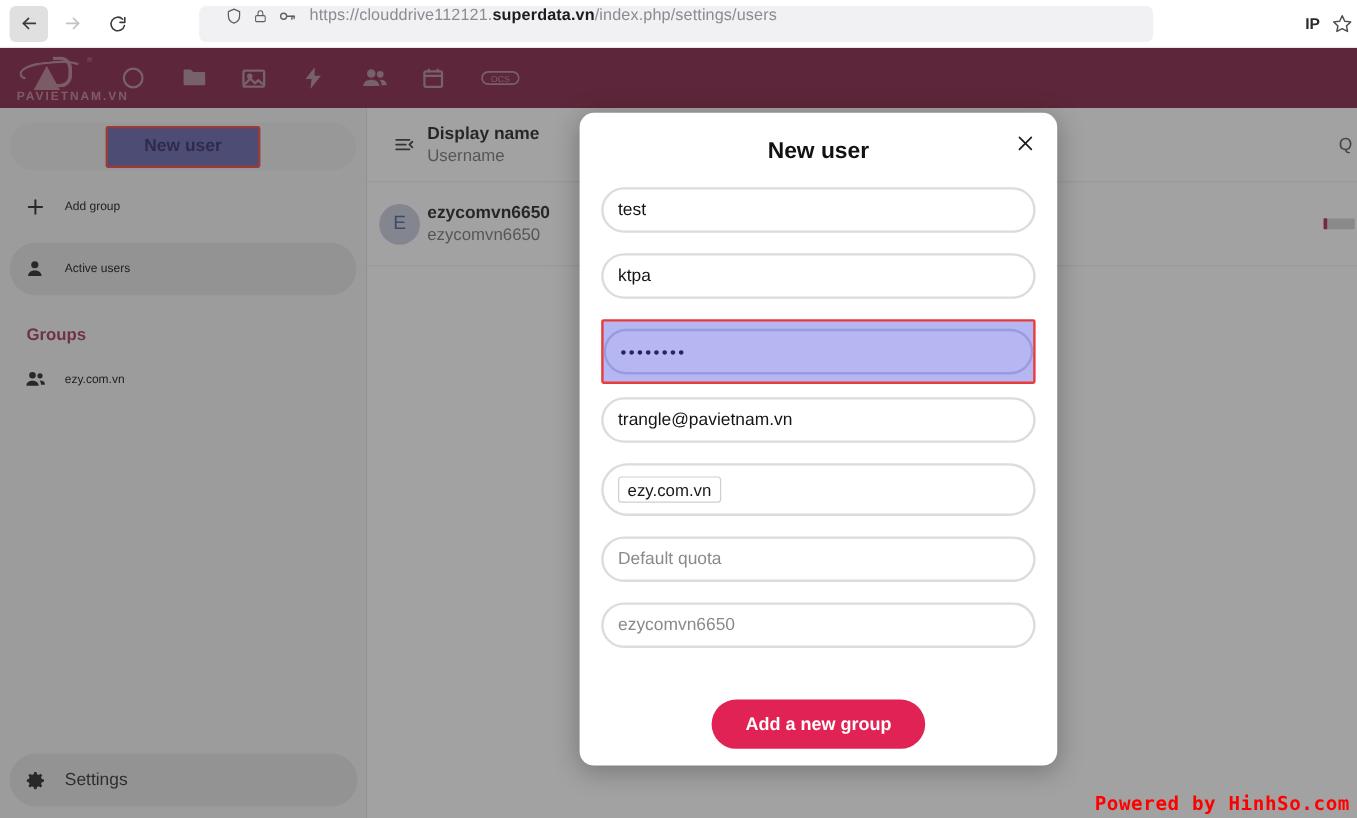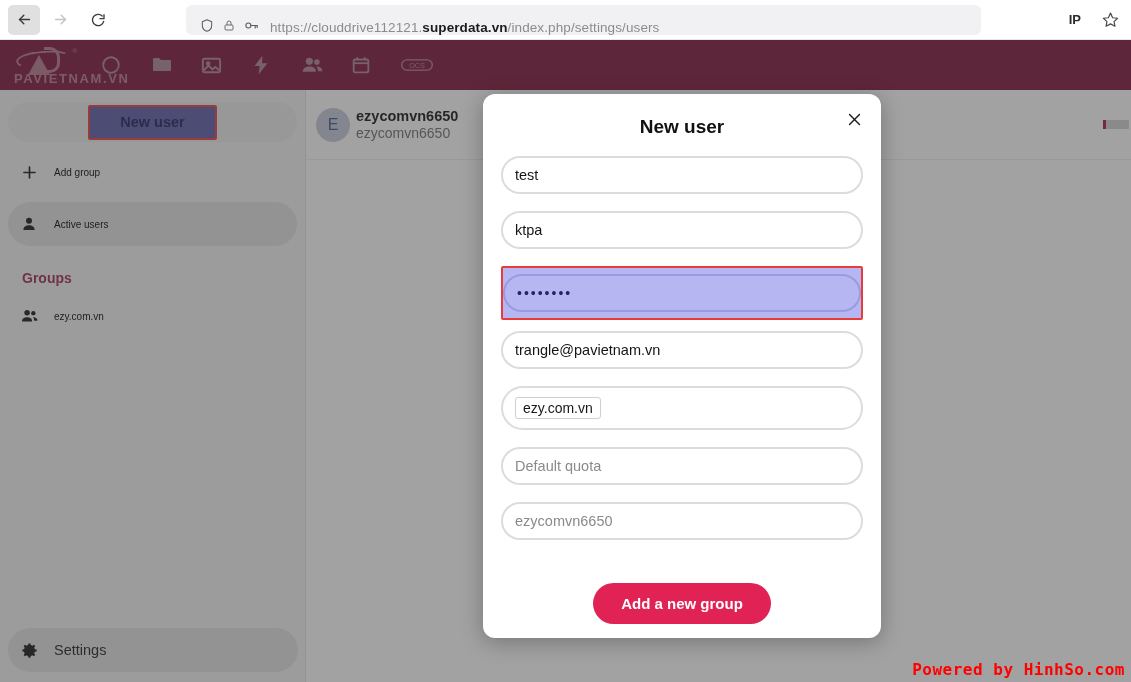--- a/index.html
+++ b/index.html
@@ -23,43 +23,43 @@
     display: flex; align-items: center; justify-content: center;
     border-radius: 5px;
     color: #3b3b3b;
     flex: none;
   }
   .nav-btn.back { background: #e0e0e0; margin-left: 8px; }
   .nav-btn.fwd { color: #c3c3c3; margin-left: 4px; }
   .nav-btn.reload { margin-left: 6px; color: #3b3b3b; }
 
   .urlbar {
-    margin-left: 72px;
+    margin-left: 52px;
     height: 30px;
     width: 795px;
     background: #f1f1f3;
     border-radius: 6px;
-    display: flex; align-items: flex-end;
-    padding: 0 10px;
+    display: flex; align-items: flex-start;
+    padding: 0 18px;
     flex: none;
   }
   .urlbar .ico { width: 22px; height: 18px; display:flex; align-items:center; justify-content:center; color:#5e5e63; flex:none; }
   .url-text {
     font-size: 13.5px;
     color: #8b8b90;
     margin-left: 8px;
     white-space: nowrap;
     letter-spacing: .1px;
   }
   .url-text .host { color: #1c1c1e; font-weight: 700; }
 
   .browser-right {
     margin-left: auto;
-    display: flex; align-items: center; gap: 21px;
-    padding-right: 12px;
+    display: flex; align-items: center; gap: 10px;
+    padding-right: 4px;
   }
   .ip-badge { font-size: 13px; font-weight: 700; color: #2b2b2e; }
   .star-ico { color: #4b4b4f; display: flex; }
 
   
   .app-header {
     position: absolute; left: 0; top: 40px;
     width: 1131px; height: 50px;
     background: #7d1338;
     display: flex; align-items: center;
@@ -90,21 +90,21 @@
   .logo-tri {
     position: absolute; left: 14px; top: 10px;
     width: 0; height: 0;
     border-left: 11px solid transparent;
     border-right: 11px solid transparent;
     border-bottom: 20px solid #d8b6c2;
   }
   .logo-reg { position:absolute; right:-1px; top:3px; font-size:6px; color:#d8b6c2; }
   .logo-text {
     position: absolute; left: 0; bottom: -1px;
-    font-size: 13px; letter-spacing: 1.6px;
+    font-size: 10px; letter-spacing: 1.6px;
     color: #d8b6c2; font-weight: 600;
     white-space: nowrap;
   }
   .hdr-icons { display: flex; align-items: center; gap: 0px; margin-left: 24px; }
   .hdr-ico {
     width: 50px; height: 46px;
     display: flex; align-items: center; 
     color: #ad8295;
   }
 
@@ -449,20 +449,36 @@
     <span class="sb-ico">
       <svg width="19" height="19" viewBox="0 0 24 24" fill="currentColor">
           <path d="M12 8.3a3.7 3.7 0 1 0 0 7.4 3.7 3.7 0 0 0 0-7.4zm9 4.9v-2.4l-2.3-.5a6.9 6.9 0 0 0-.8-1.9l1.3-2-1.7-1.7-2 1.3a6.9 6.9 0 0 0-1.9-.8L13.1 3h-2.4l-.5 2.2a6.9 6.9 0 0 0-1.9.8l-2-1.3L4.6 6.4l1.3 2a6.9 6.9 0 0 0-.8 1.9L3 10.8v2.4l2.1.5c.2.7.4 1.3.8 1.9l-1.3 2 1.7 1.7 2-1.3c.6.4 1.2.6 1.9.8l.5 2.2h2.4l.5-2.2c.7-.2 1.3-.4 1.9-.8l2 1.3 1.7-1.7-1.3-2c.4-.6.6-1.2.8-1.9z"></path>
         </svg>
     </span>
     <span>Settings</span>
   </div>
 </div>
 
 <div class="main">
+  <div class="tbl-head">
+    <span class="sort-ico">
+      <svg width="19" height="19" viewBox="0 0 24 24" fill="none" stroke="currentColor" stroke-width="1.9" stroke-linecap="round">
+          <line x1="4" y1="7" x2="18" y2="7"></line>
+          <line x1="4" y1="12" x2="14" y2="12"></line>
+          <line x1="4" y1="17" x2="18" y2="17"></line>
+          <polyline points="21 9 18 12 21 15" fill="none"></polyline>
+        </svg>
+    </span>
+    <div class="col-name">
+      <div class="primary">Display name</div>
+      <div class="secondary">Username</div>
+    </div>
+    <div class="col-groups">Groups</div>
+    <div class="col-quota">Q</div>
+  </div>
 
   <div class="tbl-row">
     <div class="avatar">E</div>
     <div class="row-name">
       <div class="primary">ezycomvn6650</div>
       <div class="secondary">ezycomvn6650</div>
     </div>
     <div class="row-groups">ezy.com.vn</div>
     <div class="row-quota">
       <div class="quota-bar"></div>

